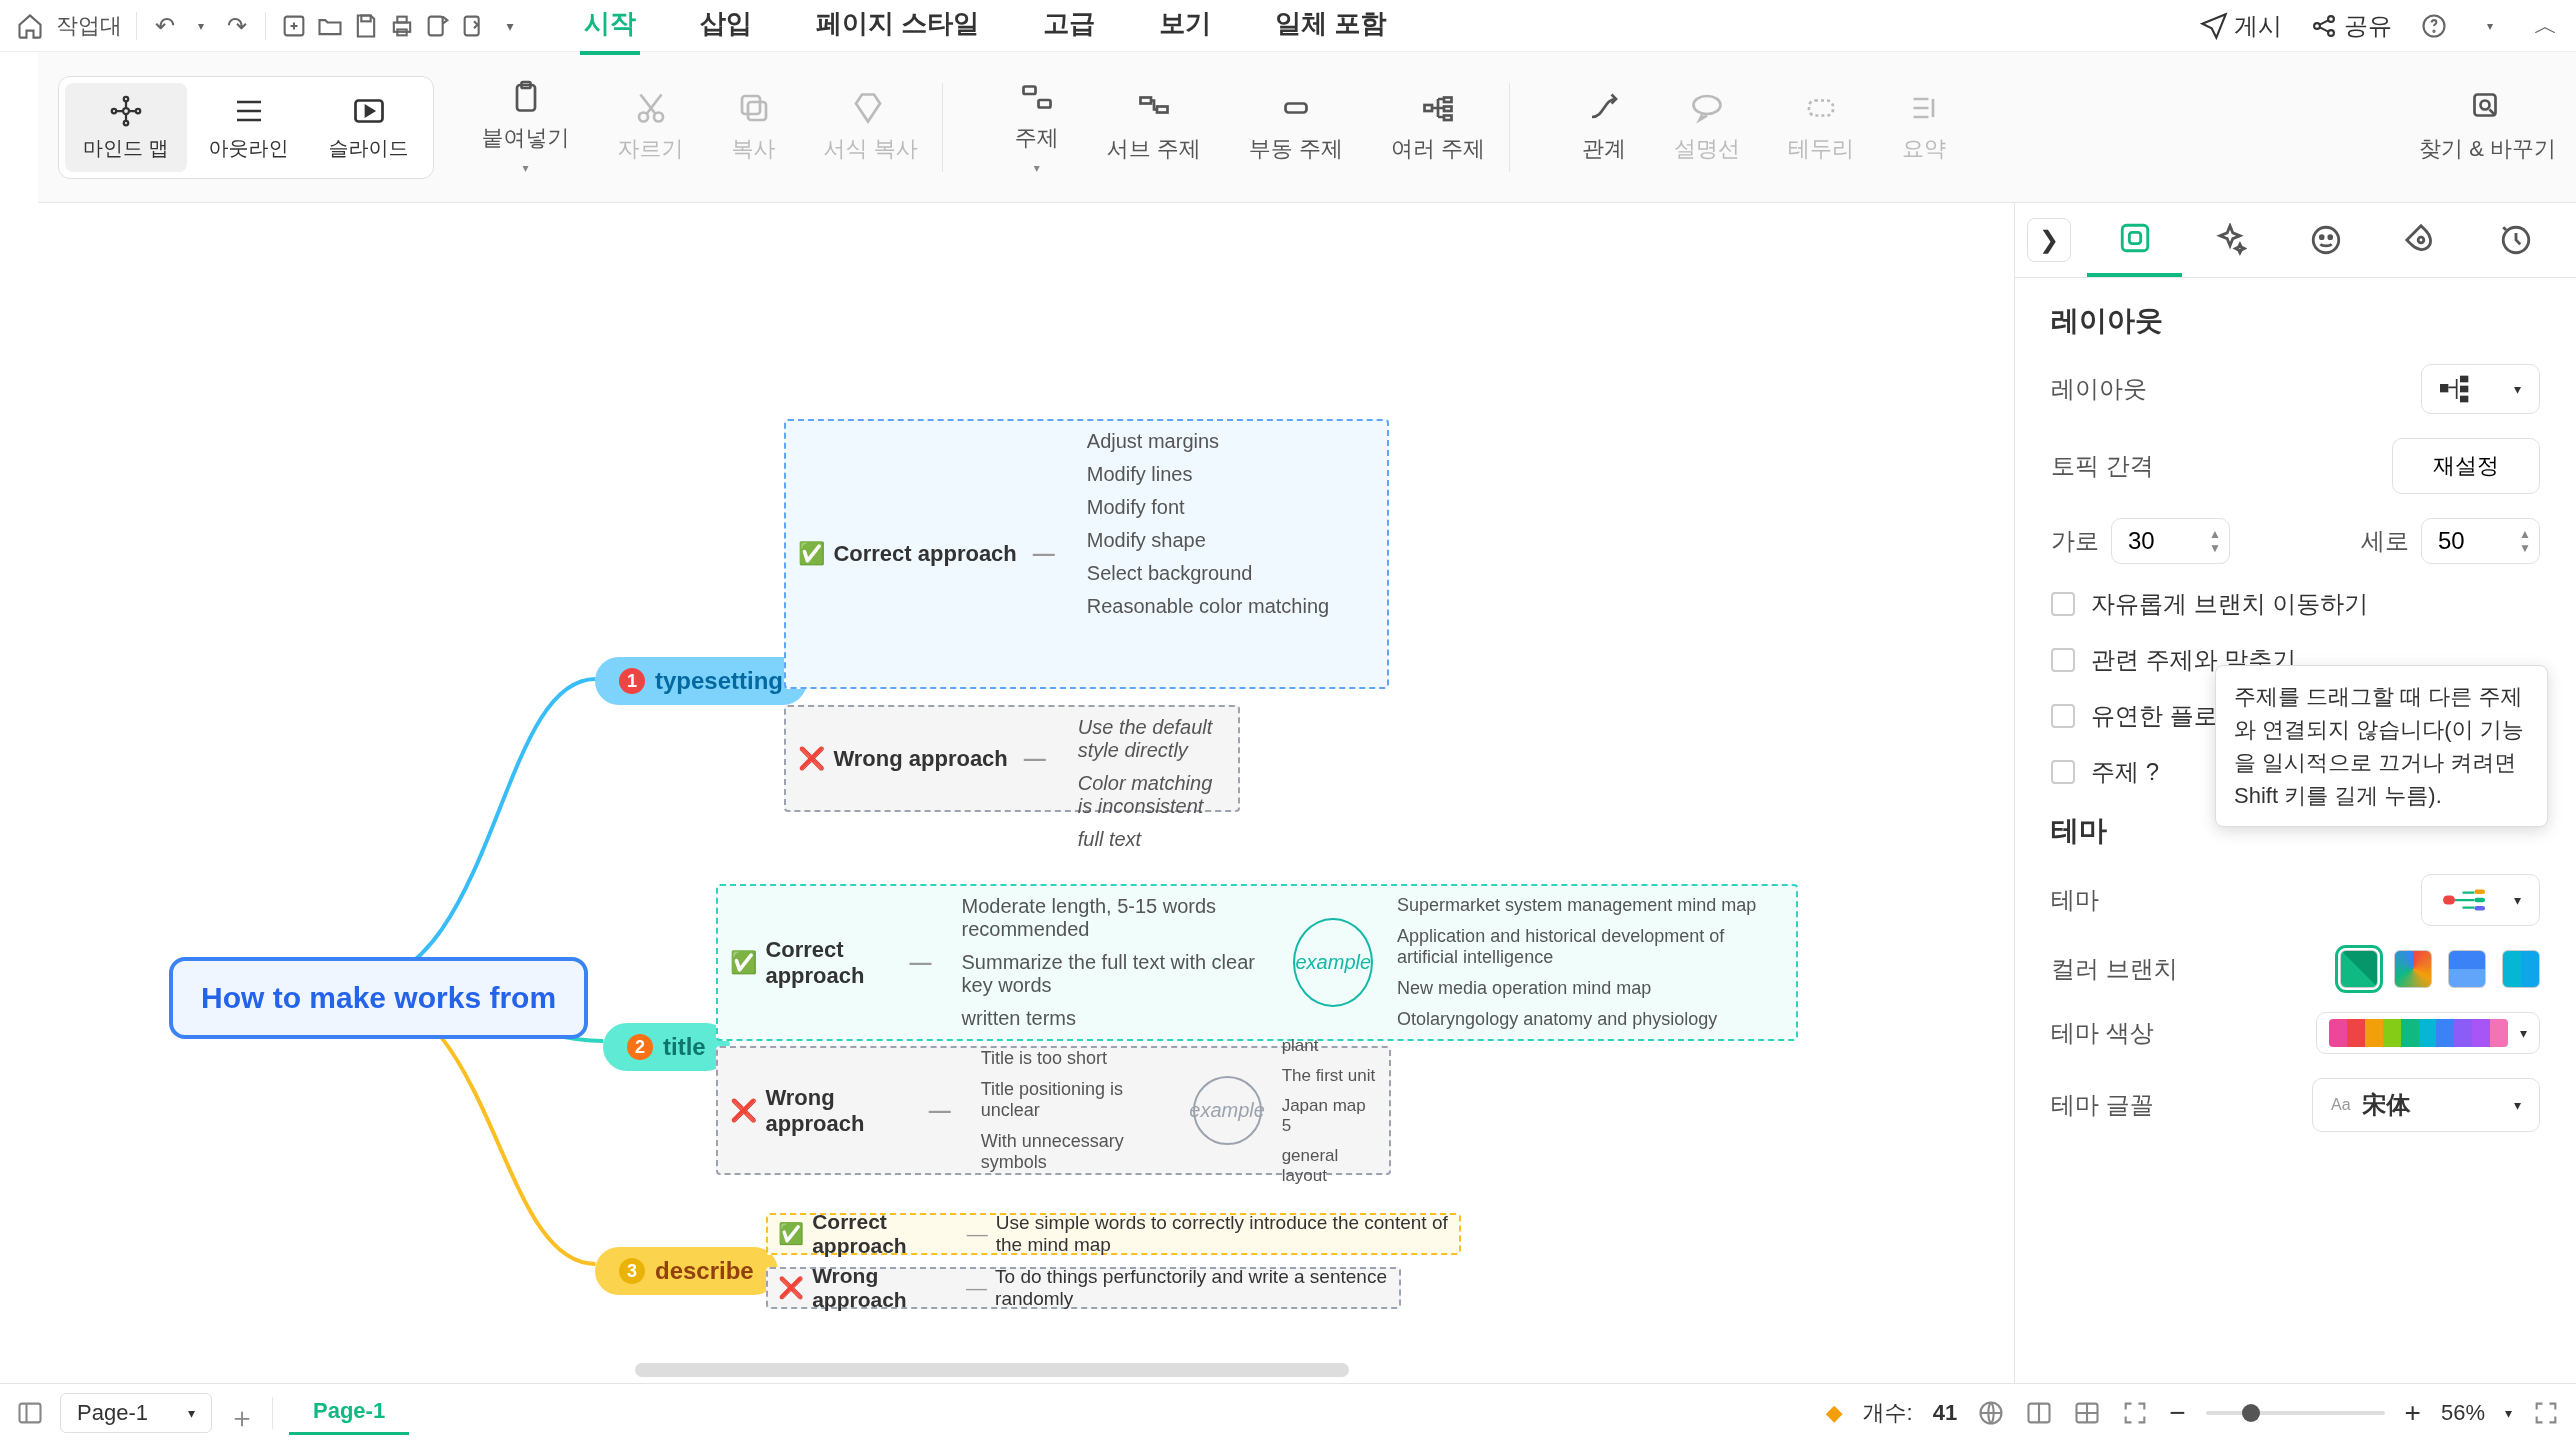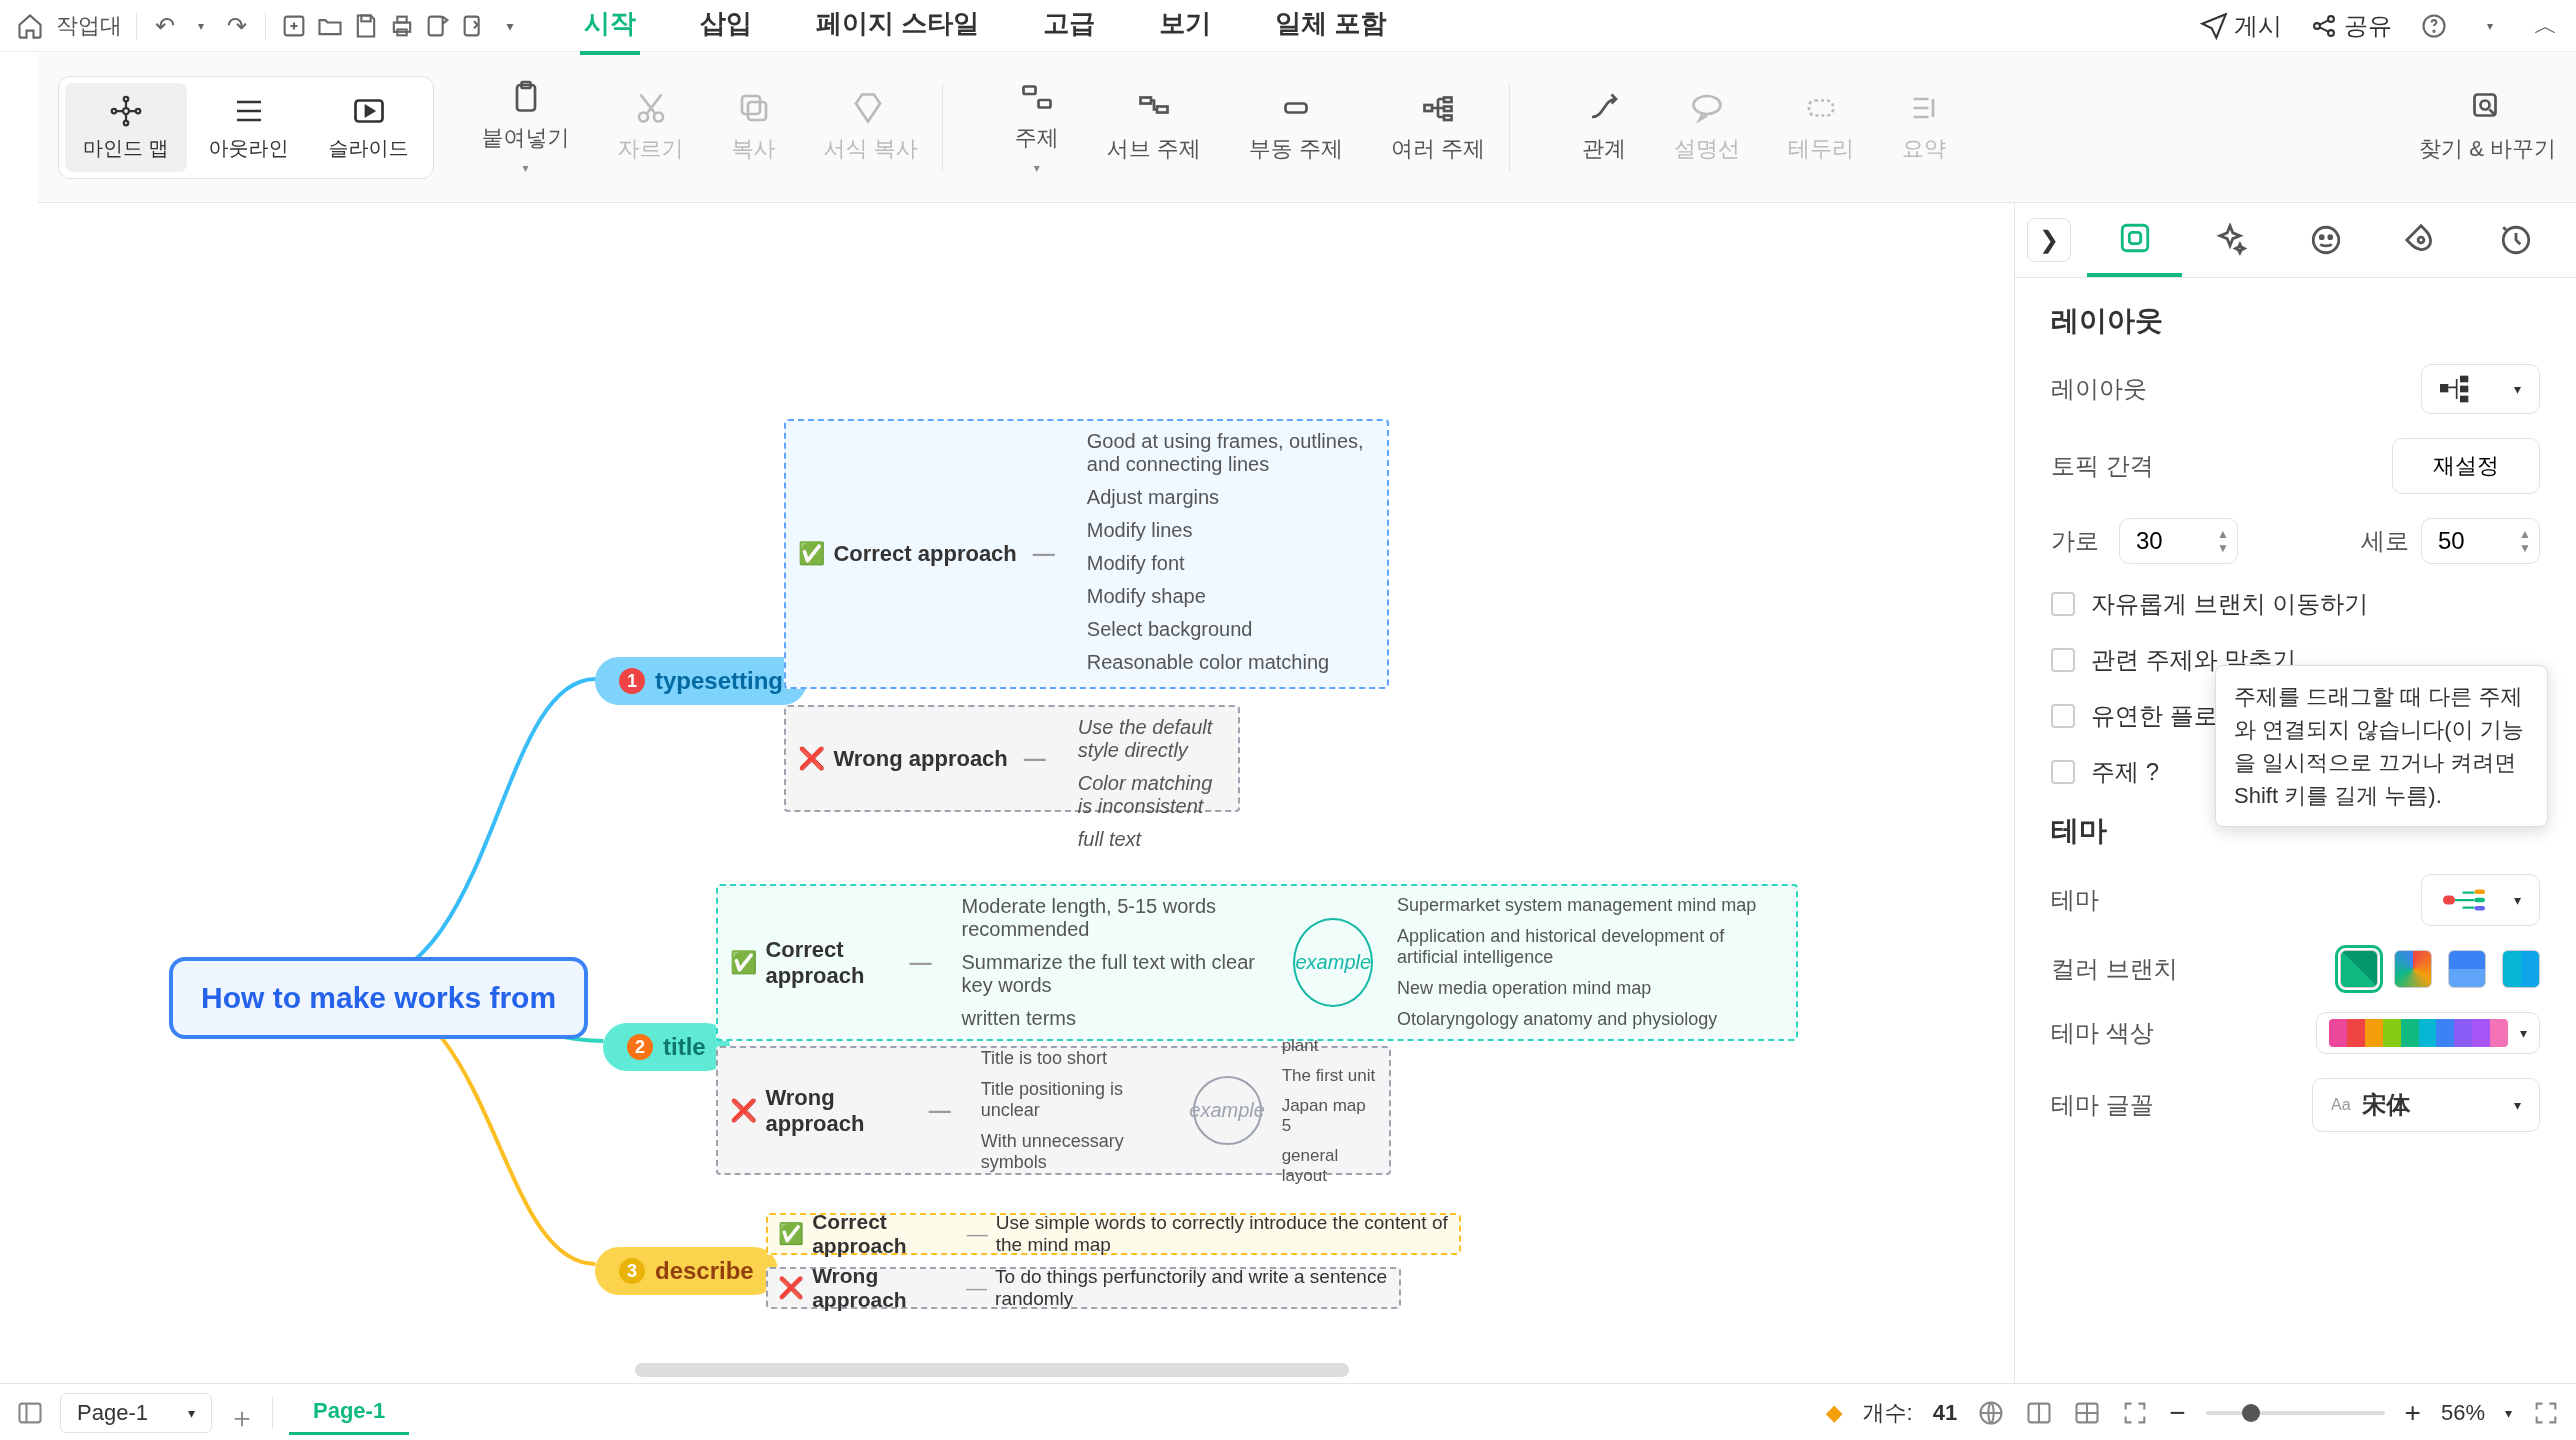--- a/index.html
+++ b/index.html
@@ -325,21 +325,20 @@
     </div>
 
     <div class="mm-box" style="left:784px; top:216px; width:605px; height:270px; border-color:#60a5fa; background:#f0f9ff;">
       <div style="display:flex;height:100%;">
         <div class="mm-header" style="align-self:center;">
           <span style="color:#22c55e;">✅</span>
           <span>Correct approach</span>
           <span style="color:#999;margin:0 8px;">—</span>
         </div>
         <div class="mm-items" style="flex:1;">
-          <div class="mm-item">Good at using frames, outlines, and connecting lines</div>
           <div class="mm-item">Adjust margins</div>
           <div class="mm-item">Modify lines</div>
           <div class="mm-item">Modify font</div>
           <div class="mm-item">Modify shape</div>
           <div class="mm-item">Select background</div>
           <div class="mm-item">Reasonable color matching</div>
         </div>
       </div>
     </div>
 
@@ -482,21 +481,21 @@
               <path d="M5 7h5M10 2v12" stroke="#333" stroke-width="1"></path>
             </svg>
           <span style="font-size:14px;">▾</span>
         </div>
       </div>
       <div class="panel-row">
         <span class="panel-label">토픽 간격</span>
         <button class="btn-reset">재설정</button>
       </div>
       <div class="panel-row">
-        <div style="display:flex;align-items:center;gap:20px;">
+        <div style="display:flex;align-items:center;gap:12px;">
           <span class="panel-label">가로</span>
           <div class="spin-input">
             <input value="30" style="">
             <div class="spin-arrows">
                 <span>▲</span>
                 <span>▼</span>
               </div>
           </div>
         </div>
         <div style="display:flex;align-items:center;gap:12px;">

